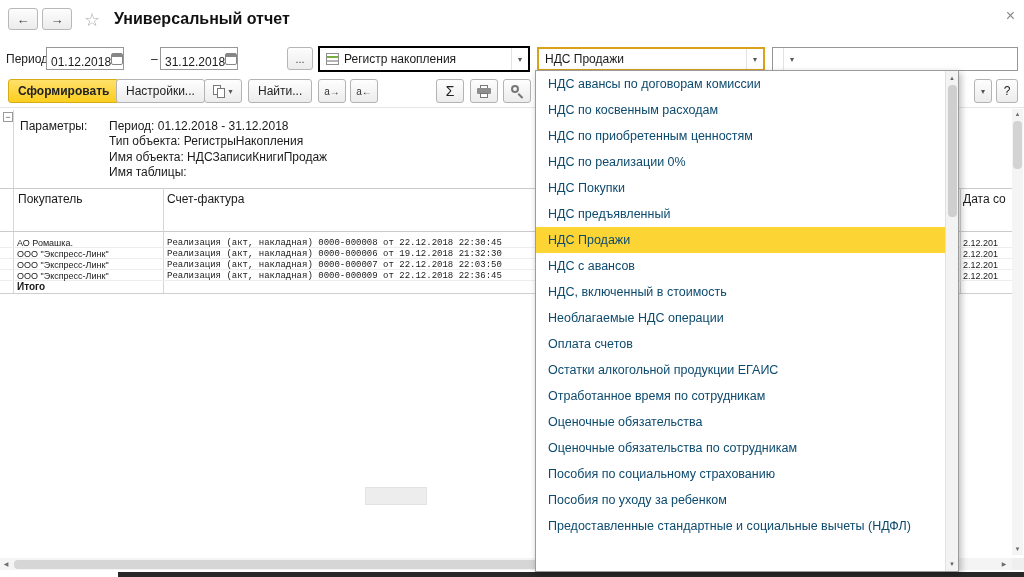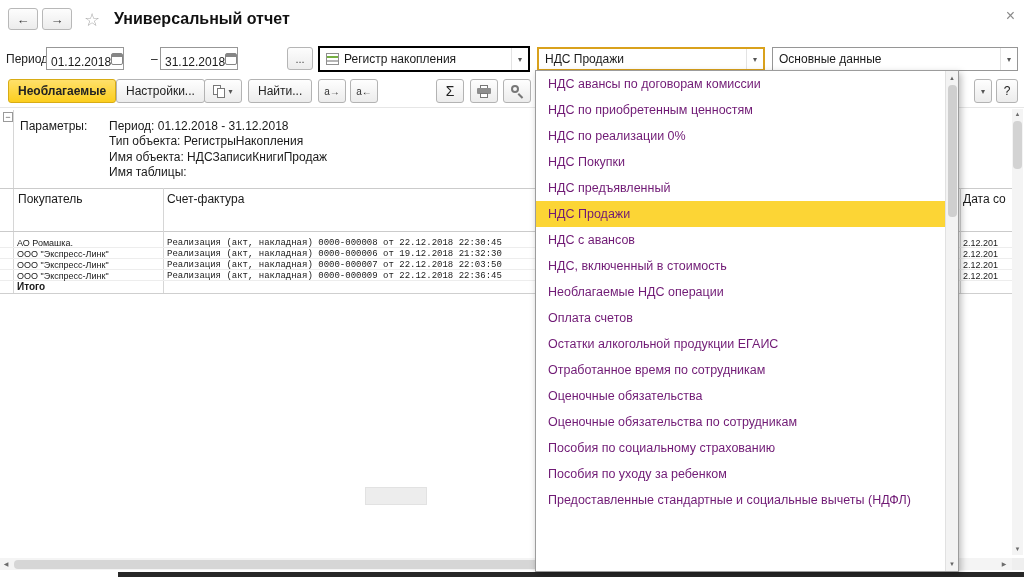--- a/index.html
+++ b/index.html
@@ -123,21 +123,21 @@
   .scroll-corner { position: absolute; left: 1012px; top: 558px; width: 12px; height: 12px; background: #efefef; }
   .bottom-strip { position: absolute; left: 118px; top: 572px; width: 906px; height: 5px; background: #282828; }
 
   
   .dropdown {
     position: absolute; left: 535px; top: 70px; width: 424px; height: 502px;
     background: #fff; border: 1px solid #9c9c9c;
     box-shadow: 2px 3px 7px rgba(0,0,0,.28); z-index: 50; overflow: hidden;
   }
   .dd-items { position: absolute; left: 0; top: 0; right: 13px; bottom: 0; overflow: hidden; }
-  .dd-item { height: 26px; line-height: 26px; padding-left: 12px; font-size: 12.5px; color: #701a75;
+  .dd-item { height: 26px; line-height: 26px; padding-left: 12px; font-size: 12.5px; color: #0c4a6e;
              white-space: nowrap; overflow: hidden; cursor: pointer; }
   .dd-item.selected { background: #fcd535; }
   .dd-scroll { position: absolute; top: 0; right: 0; width: 13px; height: 100%;
                background: #f3f3f3; border-left: 1px solid #e1e1e1; }
   .dd-arrow { position: absolute; left: 0; width: 12px; height: 12px; font-size: 6px; color: #666;
               text-align: center; line-height: 12px; }
   .dd-up { top: 1px; } .dd-down { bottom: 1px; }
   .dd-thumb { position: absolute; left: 2px; top: 14px; width: 9px; height: 132px; background: #cfcfcf; border-radius: 4px; }
 </style>
 </head>
@@ -171,25 +171,24 @@
   <span class="combo-text">Регистр накопления</span>
   <span class="combo-arrow">▾</span>
 </div>
 
 <div class="combo active" style="left:537px; top:47px; width:228px">
   <span class="combo-text">НДС Продажи</span>
   <span class="combo-arrow">▾</span>
 </div>
 
 <div class="combo" style="left:772px; top:47px; width:246px">
-  <span class="combo-text">Основные данные</span>
   <span class="combo-arrow">▾</span>
 </div>
 
-<button class="tbtn generate" style="left:8px">Необлагаемые</button>
+<button class="tbtn generate" style="left:8px">Сформировать</button>
 <button class="tbtn" style="left:116px">Настройки...</button>
 <button class="tbtn" style="left:204px; width:38px; padding:0">
   <span class="ic-copy">
       <i></i>
       <i></i>
     </span>
   <span class="mini">▾</span>
 </button>
 <button class="tbtn" style="left:248px">Найти...</button>
 <button class="tbtn" style="left:318px; width:28px; padding:0">
@@ -282,20 +281,21 @@
   <span class="hs-thumb"></span>
   <span class="hs-arrow hs-right">▶</span>
 </div>
 <div class="scroll-corner"></div>
 <div class="bottom-strip"></div>
 
 <div class="dropdown">
   <div class="dd-items">
 
   <div class="dd-item">НДС авансы по договорам комиссии</div>
+      <div class="dd-item">НДС по косвенным расходам</div>
       <div class="dd-item">НДС по приобретенным ценностям</div>
       <div class="dd-item">НДС по реализации 0%</div>
       <div class="dd-item">НДС Покупки</div>
       <div class="dd-item">НДС предъявленный</div>
       <div class="dd-item selected">НДС Продажи</div>
       <div class="dd-item">НДС с авансов</div>
       <div class="dd-item">НДС, включенный в стоимость</div>
       <div class="dd-item">Необлагаемые НДС операции</div>
       <div class="dd-item">Оплата счетов</div>
       <div class="dd-item">Остатки алкогольной продукции ЕГАИС</div>

